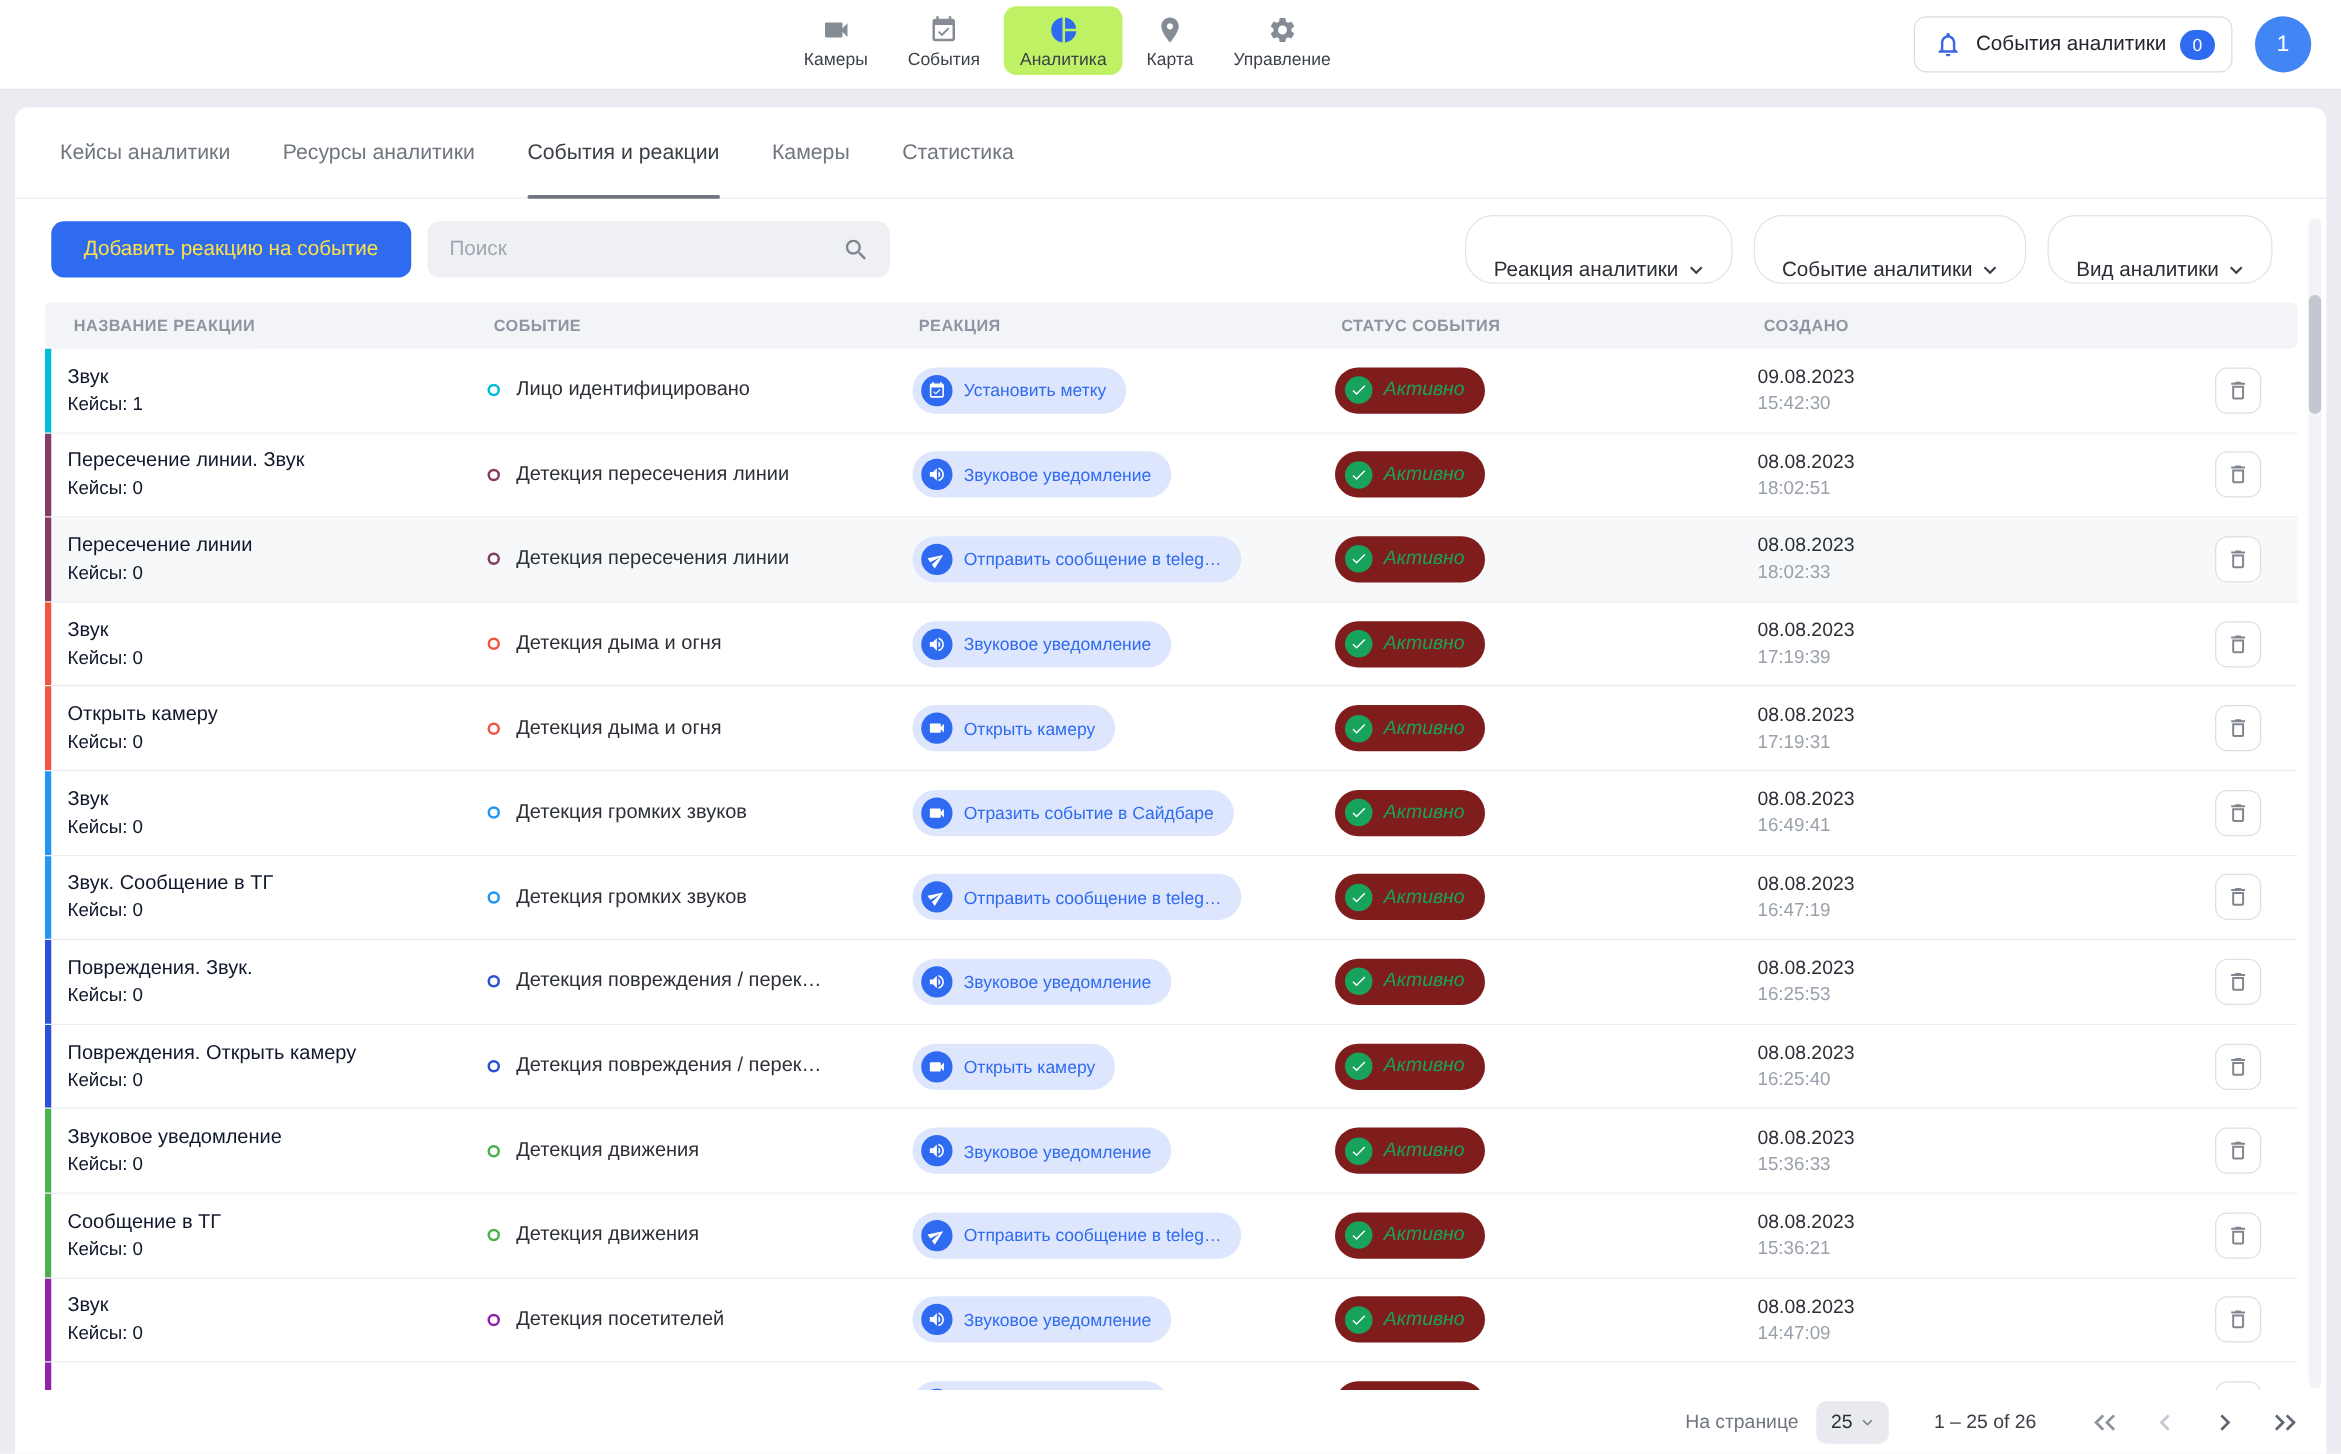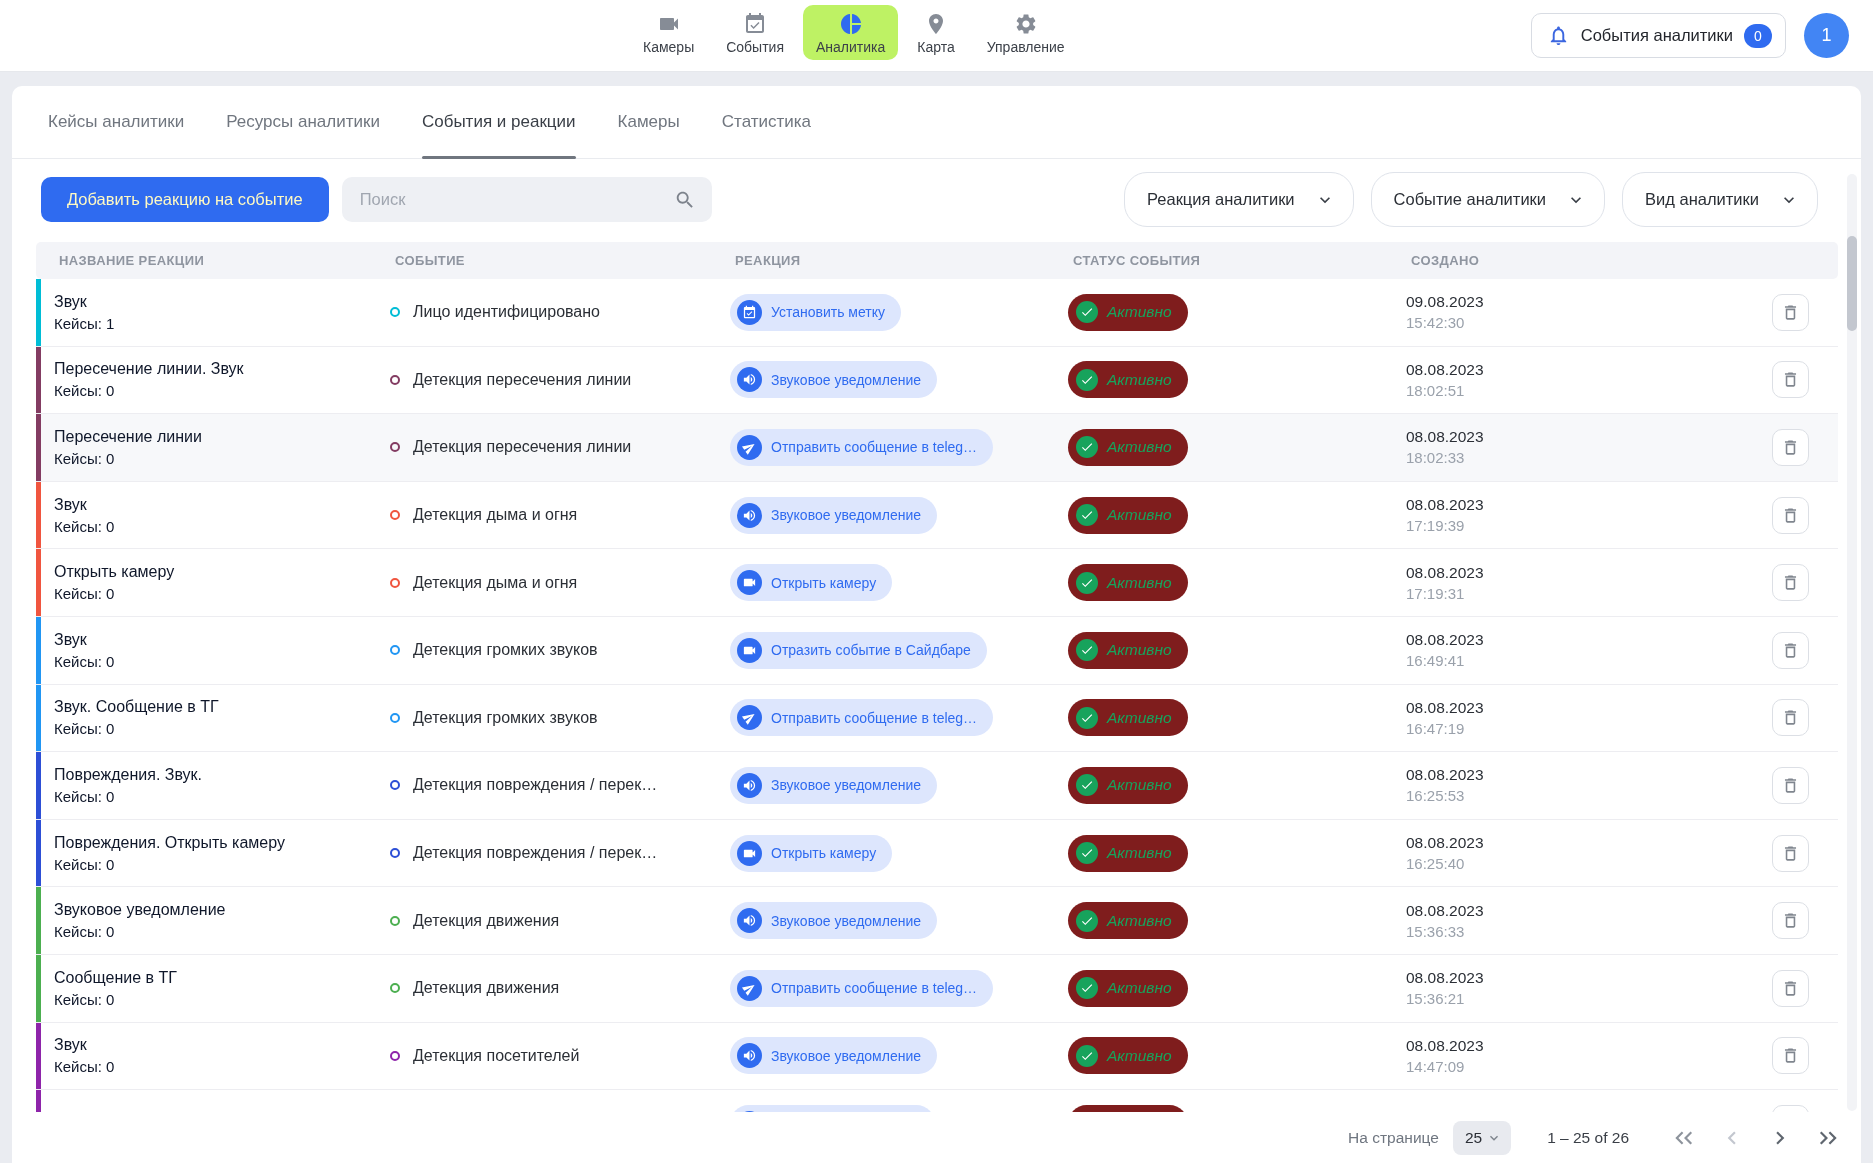--- a/index.html
+++ b/index.html
@@ -53,38 +53,38 @@
   .tab { display:flex; align-items:center; font-size:17px; color:#70767f; cursor:pointer; position:relative; }
   .tab.active { color:#3a3f47; }
   .tab.active::after {
     content:""; position:absolute; left:0; right:0; bottom:-1px; height:3px;
     background:#70767f; border-radius:2px;
   }
 
   
   .controls { display:flex; align-items:center; margin:18px 22px 0 29px; height:45px; }
   .add-btn {
-    background:#2f6bf0; color:#fef9c3; border:none; border-radius:10px; height:45px;
+    background:#2f6bf0; color:#fde047; border:none; border-radius:10px; height:45px;
     padding:0 26px; font-size:16.5px; cursor:pointer; font-family:inherit;
   }
   .search-box {
     margin-left:13px; width:370px; height:45px; background:#eef0f4; border-radius:10px;
     display:flex; align-items:center; padding:0 16px 0 18px;
   }
   .search-box input {
     flex:1; border:none; background:transparent; outline:none; font-size:16.5px;
     color:#2b2f36; font-family:inherit;
   }
   .search-box input::placeholder { color:#a0a6b0; }
   .search-box svg { width:22px; height:22px; fill:#7d838c; }
   .controls .spacer { flex:1; }
   .filters { display:flex; gap:17px; margin-right:21px; }
   .filter-pill {
     height:55px; border:1px solid #dfe3ea; border-radius:23px; background:#fff;
-    display:flex; align-items:center; gap:20px; padding:0 18px 0 22px;
+    display:flex; align-items:flex-end; gap:4px; padding:0 18px 0 22px;
     font-size:16.5px; color:#2b2f36; cursor:pointer;
   }
   .filter-pill svg { width:20px; height:20px; fill:#3a3f47; }
 
   
   .table { margin:20px 23px 0 24px; }
   .thead {
     height:37px; background:#f3f4f8; border-radius:5px;
     display:grid; grid-template-columns:336px 340px 338px 338px 1fr 76px;
     align-items:center; padding-left:23px;

